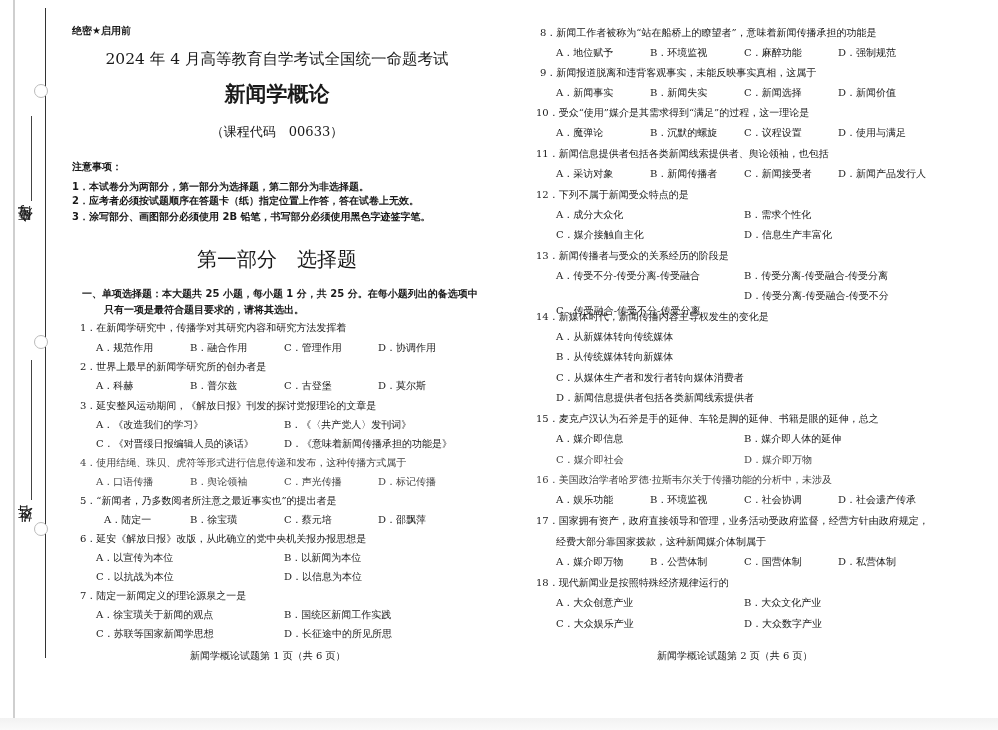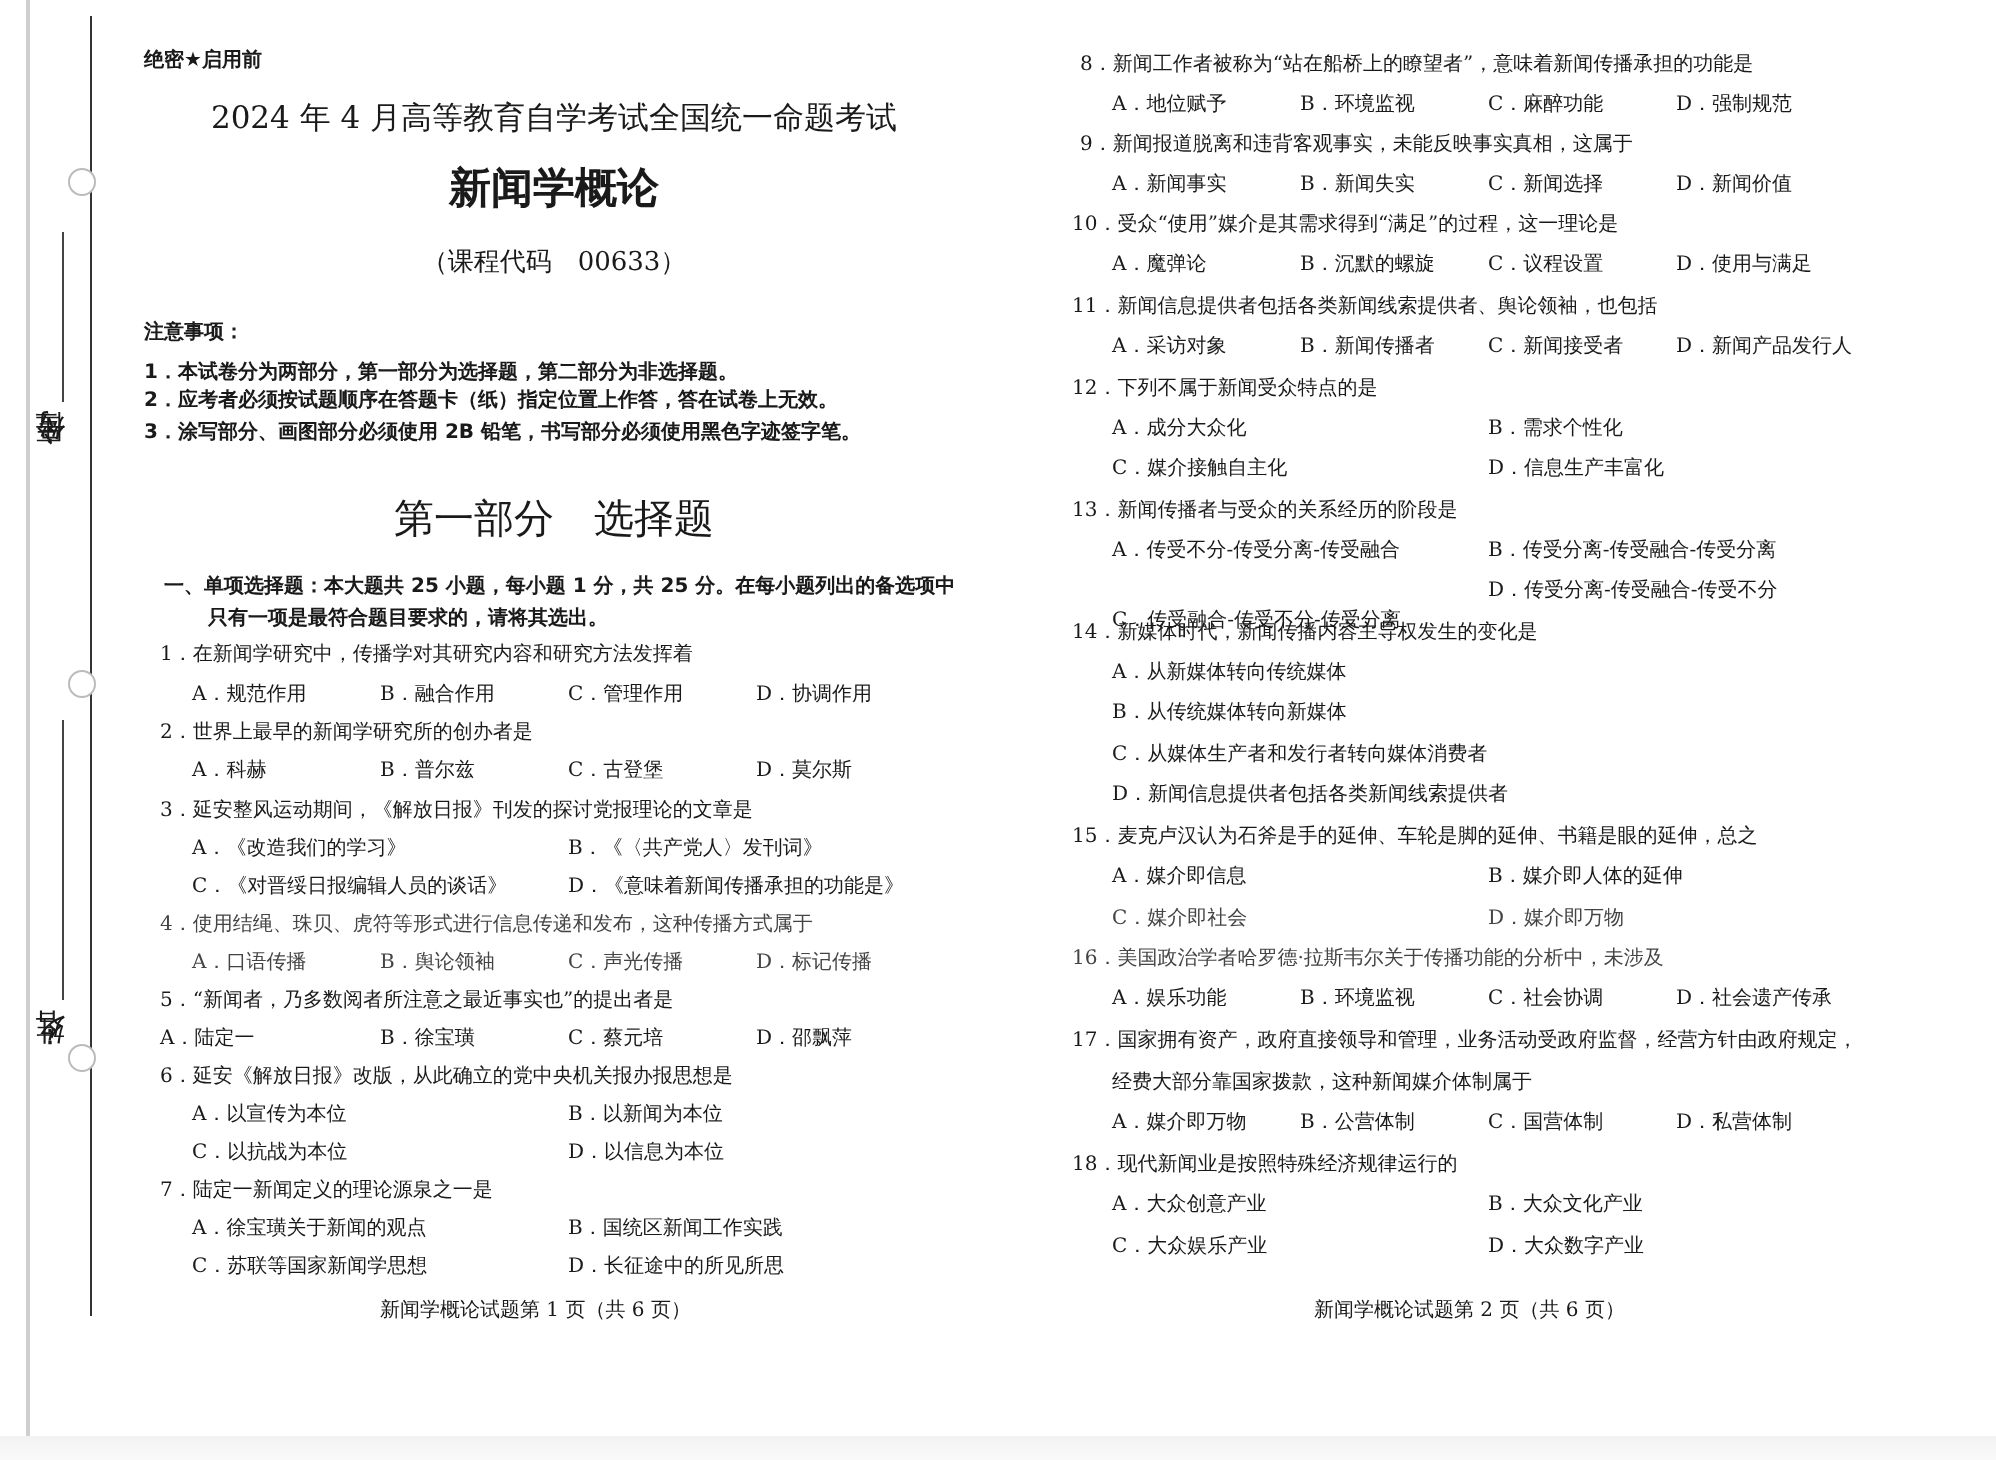--- a/index.html
+++ b/index.html
@@ -78,21 +78,21 @@
   <div class="abs opt" style="top:439px;left:34px">C．《对晋绥日报编辑人员的谈话》</div>
   <div class="abs opt" style="top:439px;left:222px">D．《意味着新闻传播承担的功能是》</div>
 
   <div class="abs q" style="top:458px;left:18px;color:#444">4．使用结绳、珠贝、虎符等形式进行信息传递和发布，这种传播方式属于</div>
   <div class="abs opt" style="top:477px;left:34px;color:#444">A．口语传播</div>
   <div class="abs opt" style="top:477px;left:128px;color:#444">B．舆论领袖</div>
   <div class="abs opt" style="top:477px;left:222px;color:#444">C．声光传播</div>
   <div class="abs opt" style="top:477px;left:316px;color:#444">D．标记传播</div>
 
   <div class="abs q" style="top:496px;left:18px">5．“新闻者，乃多数阅者所注意之最近事实也”的提出者是</div>
-  <div class="abs opt" style="top:515px;left:18px">A．陆定一</div>
+  <div class="abs opt" style="top:515px;left:42px">A．陆定一</div>
   <div class="abs opt" style="top:515px;left:128px">B．徐宝璜</div>
   <div class="abs opt" style="top:515px;left:222px">C．蔡元培</div>
   <div class="abs opt" style="top:515px;left:316px">D．邵飘萍</div>
 
   <div class="abs q" style="top:534px;left:18px">6．延安《解放日报》改版，从此确立的党中央机关报办报思想是</div>
   <div class="abs opt" style="top:553px;left:34px">A．以宣传为本位</div>
   <div class="abs opt" style="top:553px;left:222px">B．以新闻为本位</div>
   <div class="abs opt" style="top:572px;left:34px">C．以抗战为本位</div>
   <div class="abs opt" style="top:572px;left:222px">D．以信息为本位</div>
 

